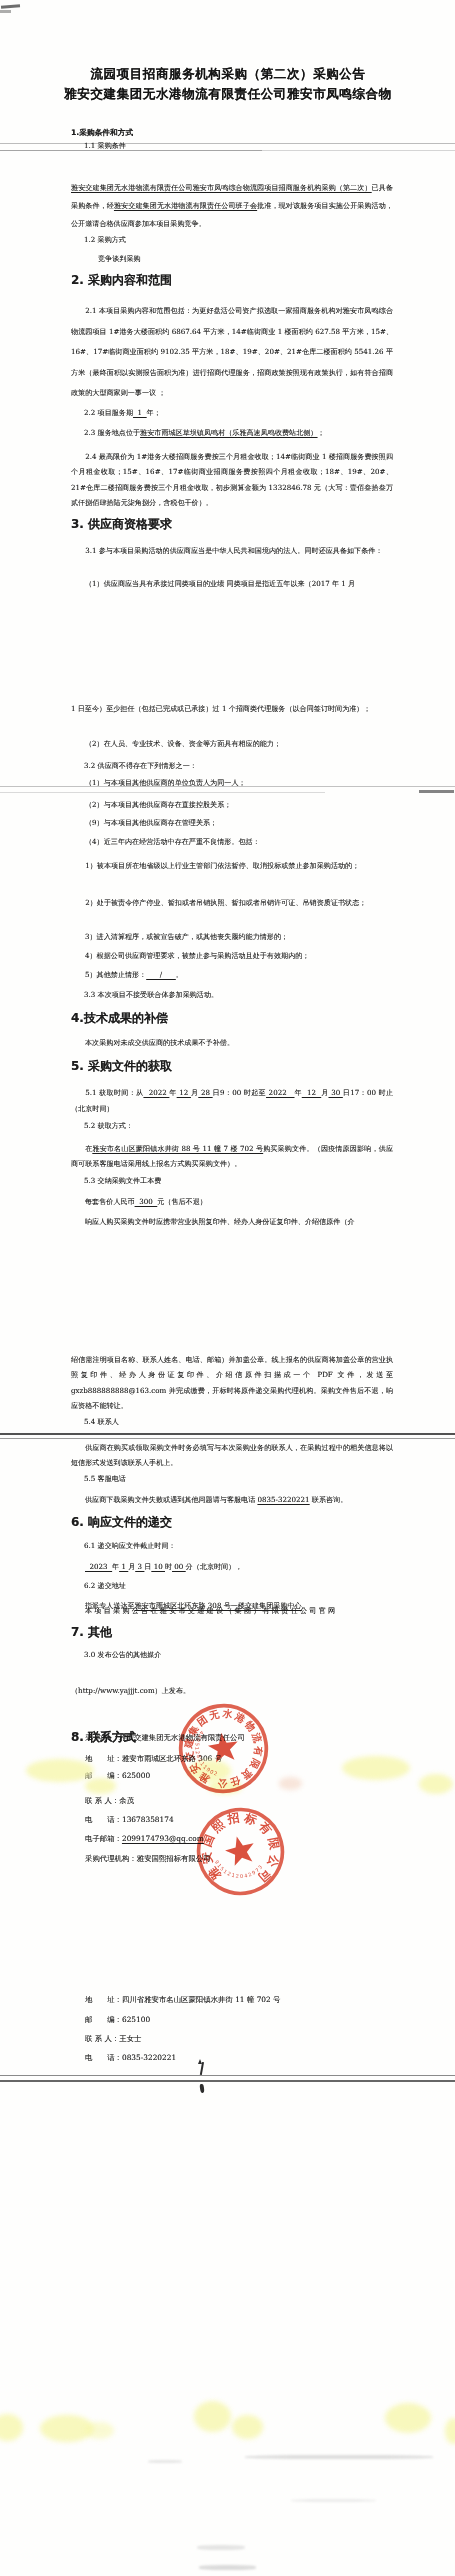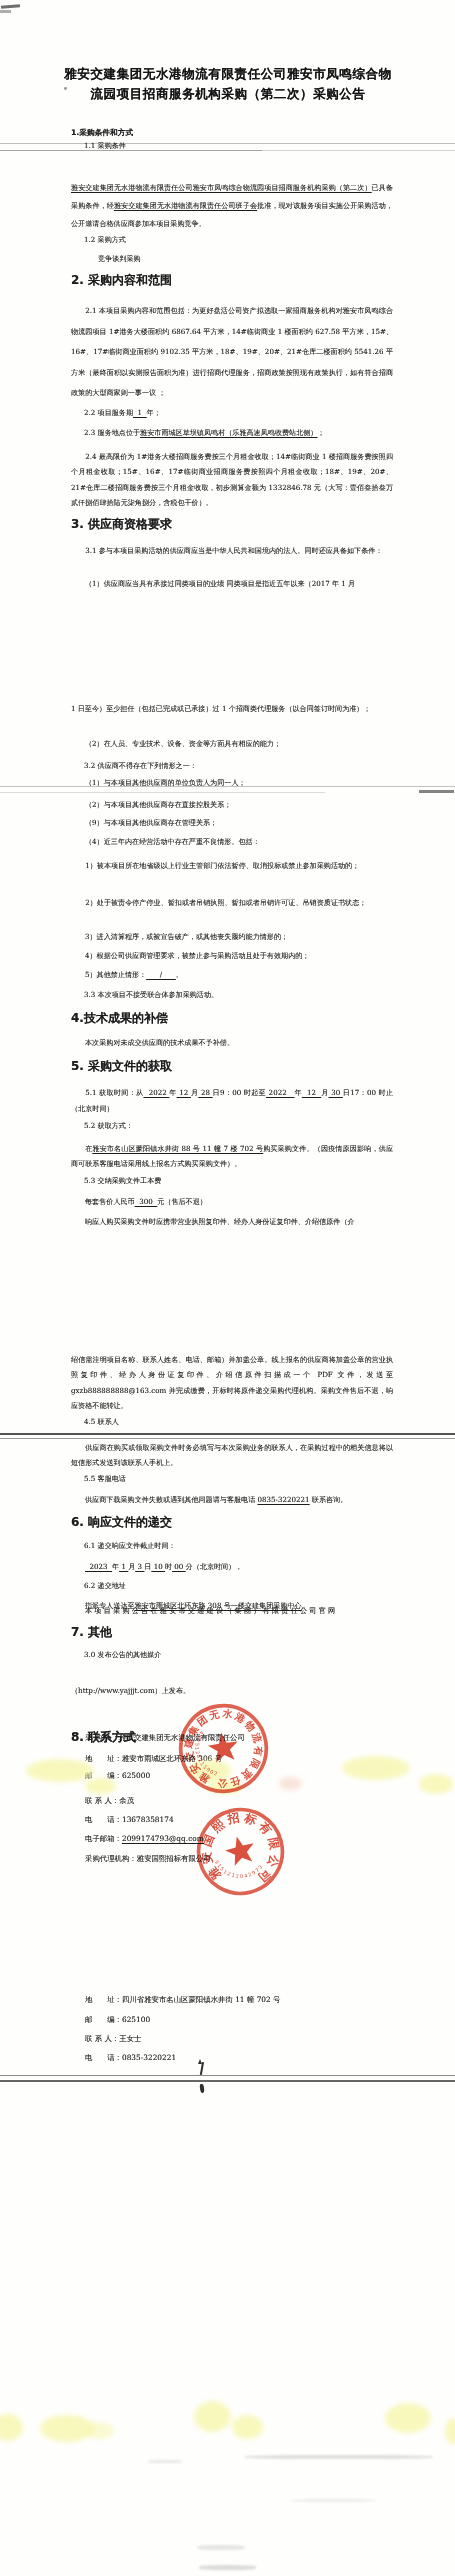--- a/index.html
+++ b/index.html
@@ -22,22 +22,22 @@
   .title{position:absolute;left:0;width:456px;text-align:center;font-family:"DejaVu Sans","Liberation Sans",sans-serif;font-weight:700;font-size:12.5px;line-height:20px;color:#151515;letter-spacing:0.6px;text-shadow:0 0 0.4px rgba(0,0,0,.7);}
 </style>
 </head>
 <body>
 
 <div class="art" style="left:1.1px;top:5.1px;width:19.4px;height:2.8px;background:#4a4a4a;opacity:.8;transform:rotate(-4deg);"></div>
 <div class="art" style="left:0px;top:10.3px;width:11.4px;height:2.3px;background:#6a6a6a;opacity:.55;"></div>
 <div class="art" style="left:64px;top:87px;width:2.8px;height:2.8px;background:#555;border-radius:50%;opacity:.6;"></div>
 
 <div class="title" style="top:64px;">
+  <div>流园项目招商服务机构采购（第二次）采购公告</div>
   <div>雅安交建集团无水港物流有限责任公司雅安市凤鸣综合物</div>
-  <div>流园项目招商服务机构采购（第二次）采购公告</div>
 </div>
 
 <div class="tb hd sm" style="top:128px;left:71px;">1.采购条件和方式</div>
 
 <div class="scanline" style="top:143px;height:1.1px;background:#b5b5b5;opacity:.9;"></div>
 <div class="art" style="left:0;top:150px;width:262px;height:1.4px;background:#8f8f8f;opacity:.8;"></div>
 <div class="art" style="left:262px;top:150px;width:194px;height:0.9px;background:#d5d5d5;"></div>
 
 <div class="tb" style="top:141px;left:84px;">1.1 采购条件</div>
 
@@ -84,21 +84,21 @@
 <div class="tb wrap ind lh28" style="top:1085px;"><span>5.1 获取时间：从</span><span class="u">&nbsp;&nbsp;2022&nbsp;</span><span>年</span><span class="u">&nbsp;12&nbsp;</span><span>月</span><span class="u">&nbsp;28&nbsp;</span><span>日9：00 时起至</span><span class="u">&nbsp;2022&nbsp;&nbsp;&nbsp;</span><span>年</span><span class="u">&nbsp;&nbsp;12&nbsp;&nbsp;</span><span>月</span><span class="u">&nbsp;30&nbsp;</span><span>日17：00 时止（北京时间）</span></div>
 
 <div class="tb" style="top:1121px;left:84px;">5.2 获取方式：</div>
 <div class="tb wrap ind lh27" style="top:1141px;"><span>在</span><span class="u">雅安市名山区蒙阳镇水井街 88 号 11 幢 7 楼 702 号</span><span>购买采购文件。（因疫情原因影响，供应商可联系客服电话采用线上报名方式购买采购文件）。</span></div>
 
 <div class="tb" style="top:1176px;left:84px;">5.3 交纳采购文件工本费</div>
 <div class="tb" style="top:1197px;left:85px;"><span>每套售价人民币</span><span class="u">&nbsp;&nbsp;300&nbsp;&nbsp;</span><span>元（售后不退）</span></div>
 <div class="tb" style="top:1217px;left:85px;">响应人购买采购文件时应携带营业执照复印件、经办人身份证复印件、介绍信原件（介</div>
 <div class="tb wrap lh27" style="top:1352px;">绍信需注明项目名称、联系人姓名、电话、邮箱）并加盖公章。线上报名的供应商将加盖公章的营业执照复印件、经办人身份证复印件、介绍信原件扫描成一个 PDF 文件，发送至 gxzb888888888@163.com 并完成缴费，开标时将原件递交采购代理机构。采购文件售后不退，响应资格不能转让。</div>
 
-<div class="tb" style="top:1417px;left:84px;">4.5 联系人</div>
+<div class="tb" style="top:1417px;left:84px;">5.4 联系人</div>
 
 <div class="scanline" style="top:1433px;height:2px;background:#3f3f3f;opacity:.9;"></div>
 <div class="scanline" style="top:1438px;height:0.9px;background:#9b9b9b;"></div>
 
 <div class="tb wrap ind lh27" style="top:1440px;">供应商在购买或领取采购文件时务必填写与本次采购业务的联系人，在采购过程中的相关信息将以短信形式发送到该联系人手机上。</div>
 <div class="tb" style="top:1474px;left:84px;">5.5 客服电话</div>
 <div class="tb" style="top:1495px;left:85px;"><span>供应商下载采购文件失败或遇到其他问题请与客服电话 </span><span class="u">0835-3220221</span><span> 联系咨询。</span></div>
 
 <div class="tb hd big" style="top:1514px;left:71px;">6. 响应文件的递交</div>
 <div class="tb" style="top:1541px;left:84px;">6.1 递交响应文件截止时间：</div>

